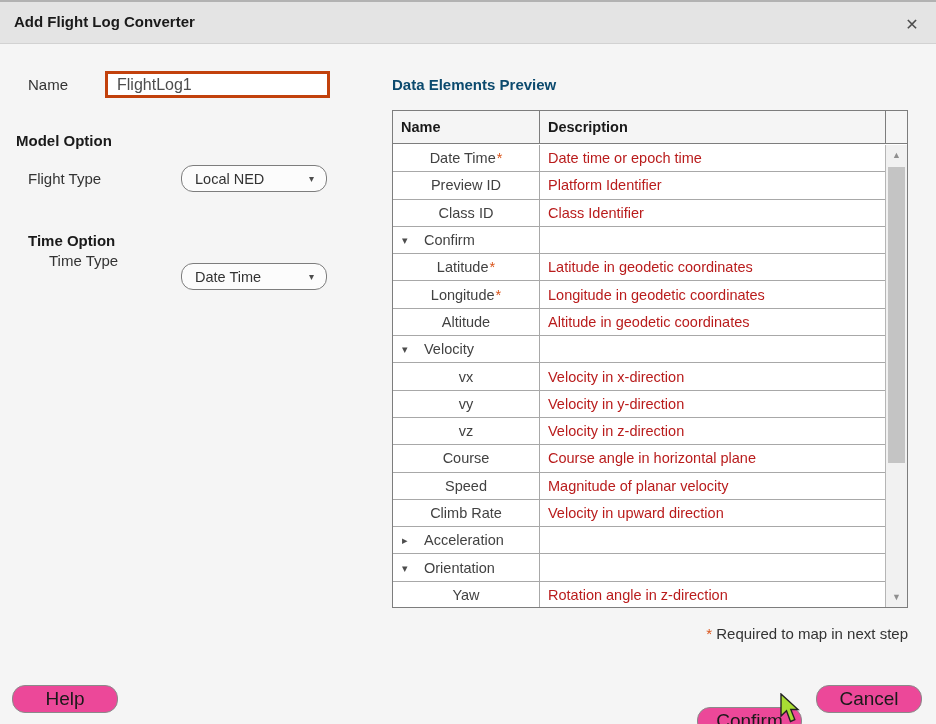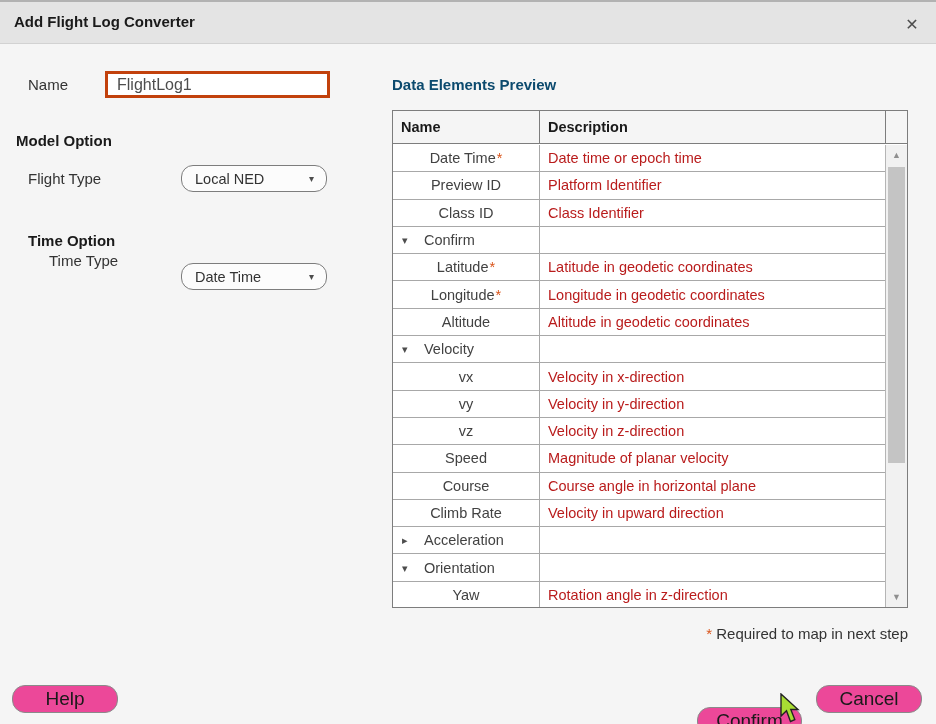--- a/index.html
+++ b/index.html
@@ -197,29 +197,29 @@
           <div class="tcell-desc">Velocity in y-direction</div>
         </div>
         <div class="trow">
           <div class="tcell-name leaf">
             <span>vz</span>
           </div>
           <div class="tcell-desc">Velocity in z-direction</div>
         </div>
         <div class="trow">
           <div class="tcell-name leaf">
+            <span>Course</span>
+          </div>
+          <div class="tcell-desc">Course angle in horizontal plane</div>
+        </div>
+        <div class="trow">
+          <div class="tcell-name leaf">
             <span>Speed</span>
           </div>
           <div class="tcell-desc">Magnitude of planar velocity</div>
-        </div>
-        <div class="trow">
-          <div class="tcell-name leaf">
-            <span>Course</span>
-          </div>
-          <div class="tcell-desc">Course angle in horizontal plane</div>
         </div>
         <div class="trow">
           <div class="tcell-name leaf">
             <span>Climb Rate</span>
           </div>
           <div class="tcell-desc">Velocity in upward direction</div>
         </div>
         <div class="trow">
           <div class="tcell-name group">
             <span class="garrow">▸</span>

